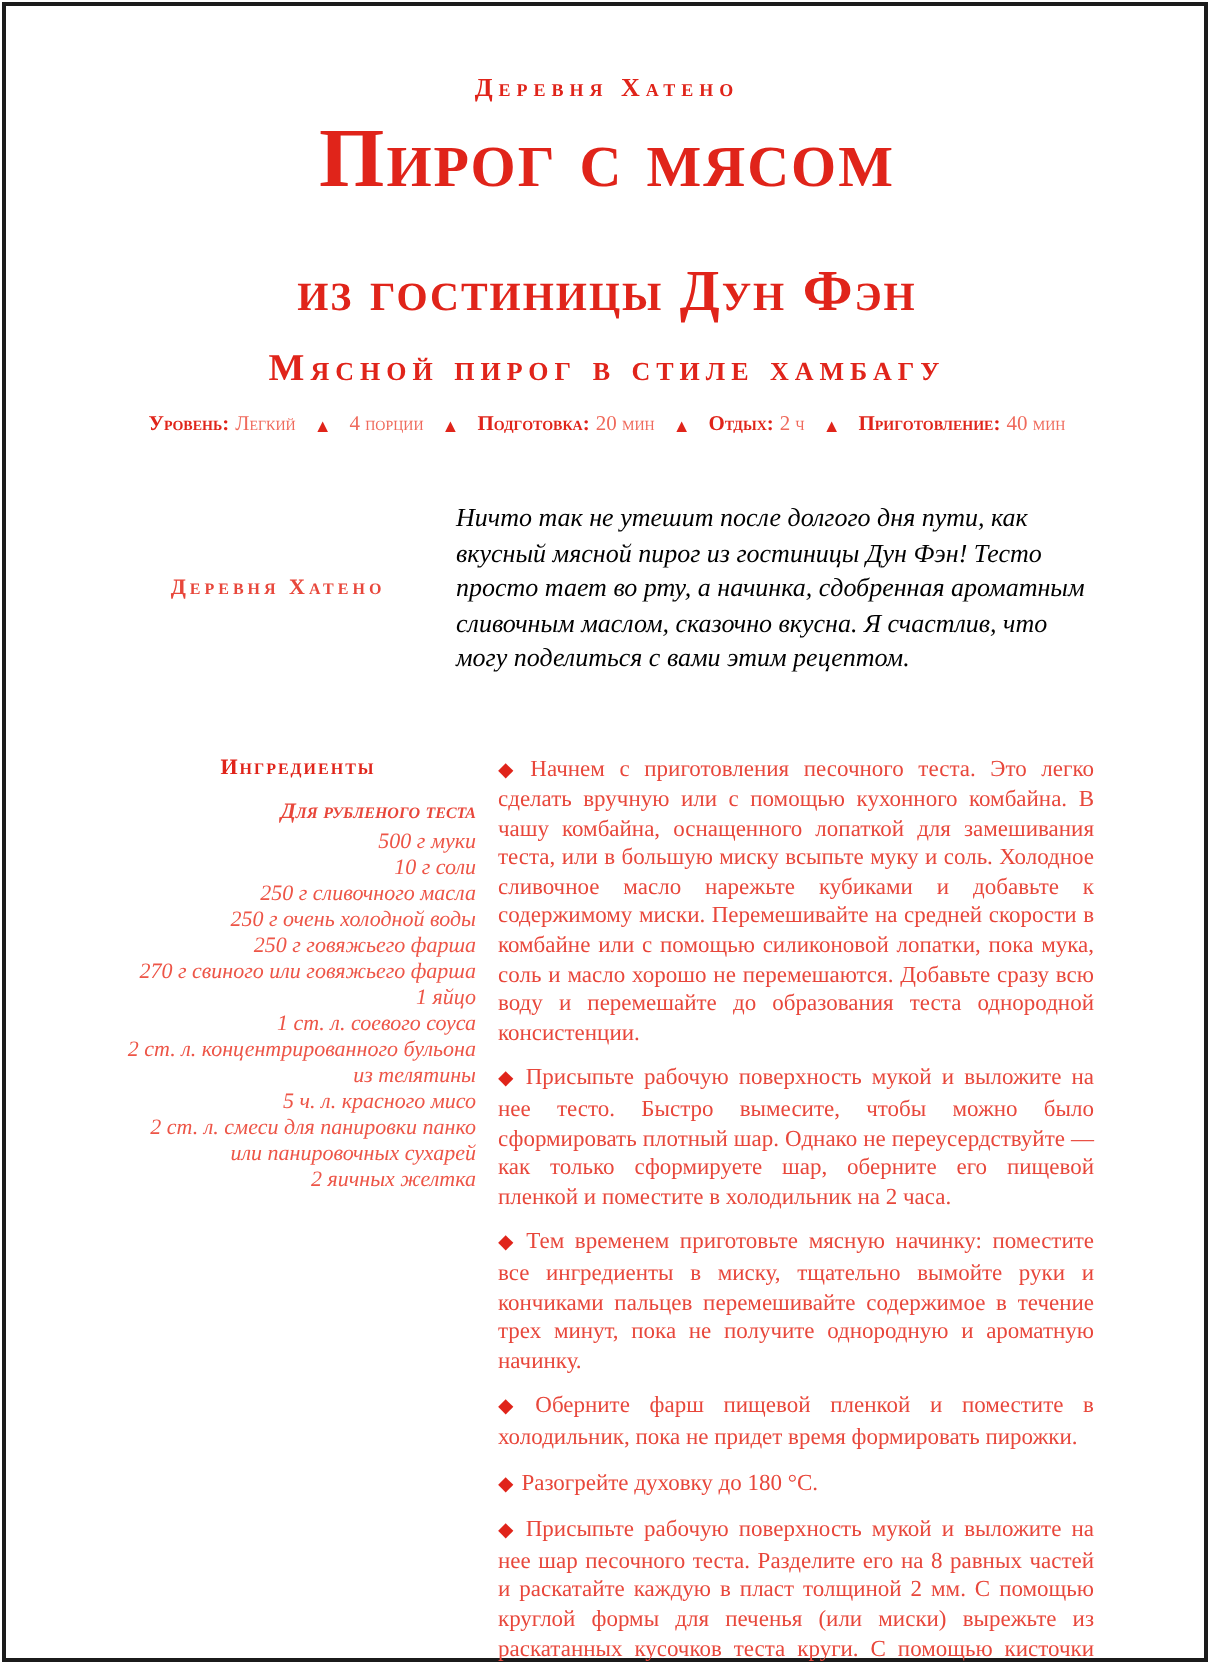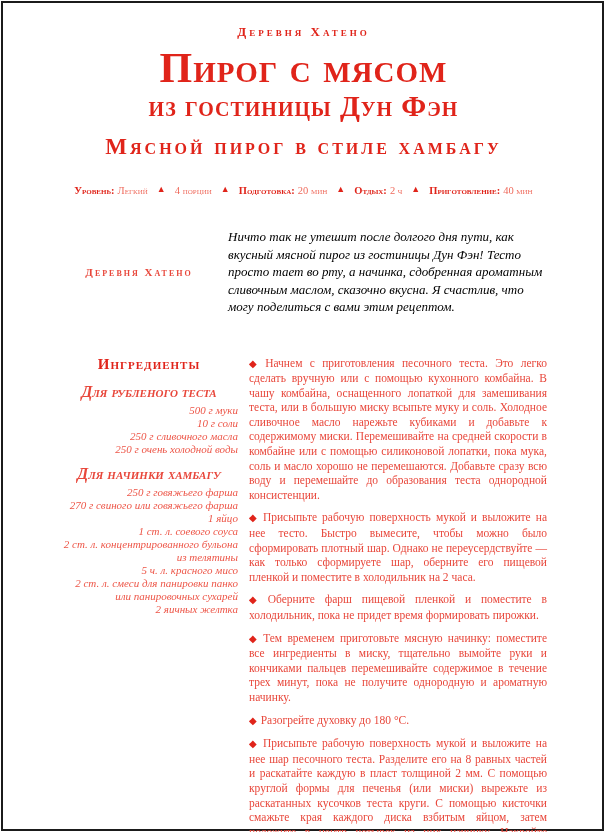--- a/index.html
+++ b/index.html
@@ -10,46 +10,46 @@
     position:relative;
     overflow:hidden;
   }
   .page-frame {
     position:absolute; inset:1px;
     border:2px solid #1b1b1b;
     pointer-events:none;
   }
   .page {
     position:absolute; inset:0;
-    padding:24px 58px 20px 60px;
+    padding:36px 58px 20px 60px;
     box-sizing:border-box;
   }
   
   .header { text-align:center; color:#e0241a; }
   .location {
     font-size:13px; font-weight:bold;
     font-variant:small-caps; letter-spacing:3px;
   }
   .title-line1 {
     margin-top:6px;
     font-size:42px; line-height:44px; font-weight:bold;
     font-variant:small-caps; letter-spacing:1px;font-family:Liberation Serif, serif;
   }
   .title-line2 {
     font-size:29px; line-height:32px; font-weight:bold;
-    font-variant:small-caps; letter-spacing:1px;
+    font-variant:small-caps; letter-spacing:1px;margin-top:28px;
   }
   .subtitle {
     margin-top:12px;
-    font-size:23px; font-weight:bold;
+    font-size:19px; font-weight:bold;
     font-variant:small-caps; letter-spacing:3px;
   }
   .meta {
-    margin-top:25px;
-    display:flex; justify-content:center; align-items:flex-start;
+    margin-top:11px;
+    display:flex; justify-content:center; align-items:flex-end;
     gap:9px;
     font-size:10.5px; font-variant:small-caps;
     color:#ef6a5c;
   }
   .meta b { color:#e0241a; margin-right:3px; font-weight:bold; }
   .tri { color:#e0241a; font-size:9px; line-height:9px; }
   
   .quote-row {
     margin-top:32px;
     display:flex; align-items:center;
@@ -72,28 +72,27 @@
     margin-top:40px;
     display:flex; gap:11px;
   }
   .ingredients {
     flex:0 0 178px; width:178px;
     text-align:right;
     color:#ed5547;
   }
   .ing-title {
     text-align:center;
-    font-size:15px; font-weight:bold;
+    font-size:11px; font-weight:bold;
     font-variant:small-caps; letter-spacing:1px;
     color:#e0241a;
     margin-bottom:10px;
   }
   .ing-heading {
-    text-align:center;
-    font-size:16px; font-weight:bold; font-style:italic;
+    font-size:11px; font-weight:bold; font-style:italic;
     font-variant:small-caps;
     color:#e8473b;
     margin:9px 0 3px 0;
   }
   .ing-list { margin:0; padding:0; list-style:none; }
   .ing-list li {
     font-size:11px; line-height:13px; font-style:italic;
   }
   .steps {
     flex:1;
@@ -143,37 +142,36 @@
       <div class="ing-title">Ингредиенты</div>
 
       <div class="ing-heading">Для рубленого теста</div>
       <ul class="ing-list">
         <li>500 г муки</li>
         <li>10 г соли</li>
         <li>250 г сливочного масла</li>
         <li>250 г очень холодной воды</li>
       </ul>
 
-      <div class="ing-heading">Для начинки хамбагу</div>
       <ul class="ing-list">
         <li>250 г говяжьего фарша</li>
         <li>270 г свиного или говяжьего фарша</li>
         <li>1 яйцо</li>
         <li>1 ст. л. соевого соуса</li>
         <li>2 ст. л. концентрированного бульона из телятины</li>
         <li>5 ч. л. красного мисо</li>
         <li>2 ст. л. смеси для панировки панко или панировочных сухарей</li>
         <li>2 яичных желтка</li>
       </ul>
     </div>
 
     <div class="steps">
       <p class="step"><span class="bullet">◆</span><span>Начнем с приготовления песочного теста. Это легко сделать вручную или с помощью кухонного комбайна. В чашу комбайна, оснащенного лопаткой для замешивания теста, или в большую миску всыпьте муку и соль. Холодное сливочное масло нарежьте кубиками и добавьте к содержимому миски. Перемешивайте на средней скорости в комбайне или с помощью силиконовой лопатки, пока мука, соль и масло хорошо не перемешаются. Добавьте сразу всю воду и перемешайте до образования теста однородной консистенции.</span></p>
       <p class="step"><span class="bullet">◆</span><span>Присыпьте рабочую поверхность мукой и выложите на нее тесто. Быстро вымесите, чтобы можно было сформировать плотный шар. Однако не переусердствуйте — как только сформируете шар, оберните его пищевой пленкой и поместите в холодильник на 2 часа.</span></p>
+      <p class="step"><span class="bullet">◆</span><span>Тем временем приготовьте мясную начинку: поместите все ингредиенты в миску, тщательно вымойте руки и кончиками пальцев перемешивайте содержимое в течение трех минут, пока не получите однородную и ароматную начинку.</span></p>
       <p class="step"><span class="bullet">◆</span><span>Оберните фарш пищевой пленкой и поместите в холодильник, пока не придет время формировать пирожки.</span></p>
-      <p class="step"><span class="bullet">◆</span><span>Тем временем приготовьте мясную начинку: поместите все ингредиенты в миску, тщательно вымойте руки и кончиками пальцев перемешивайте содержимое в течение трех минут, пока не получите однородную и ароматную начинку.</span></p>
       <p class="step"><span class="bullet">◆</span><span>Разогрейте духовку до 180 °C.</span></p>
       <p class="step"><span class="bullet">◆</span><span>Присыпьте рабочую поверхность мукой и выложите на нее шар песочного теста. Разделите его на 8 равных частей и раскатайте каждую в пласт толщиной 2 мм. С помощью круглой формы для печенья (или миски) вырежьте из раскатанных кусочков теста круги. С помощью кисточки смажьте края каждого диска взбитым яйцом, затем положите в центр четырех из них начинку. Накройте оставшимися четырьмя дисками теста. Хорошо защипните края, чтобы они не пропускали воздух.</span></p>
 
     </div>
 
   </div>
 </div>
 
 </body></html>

